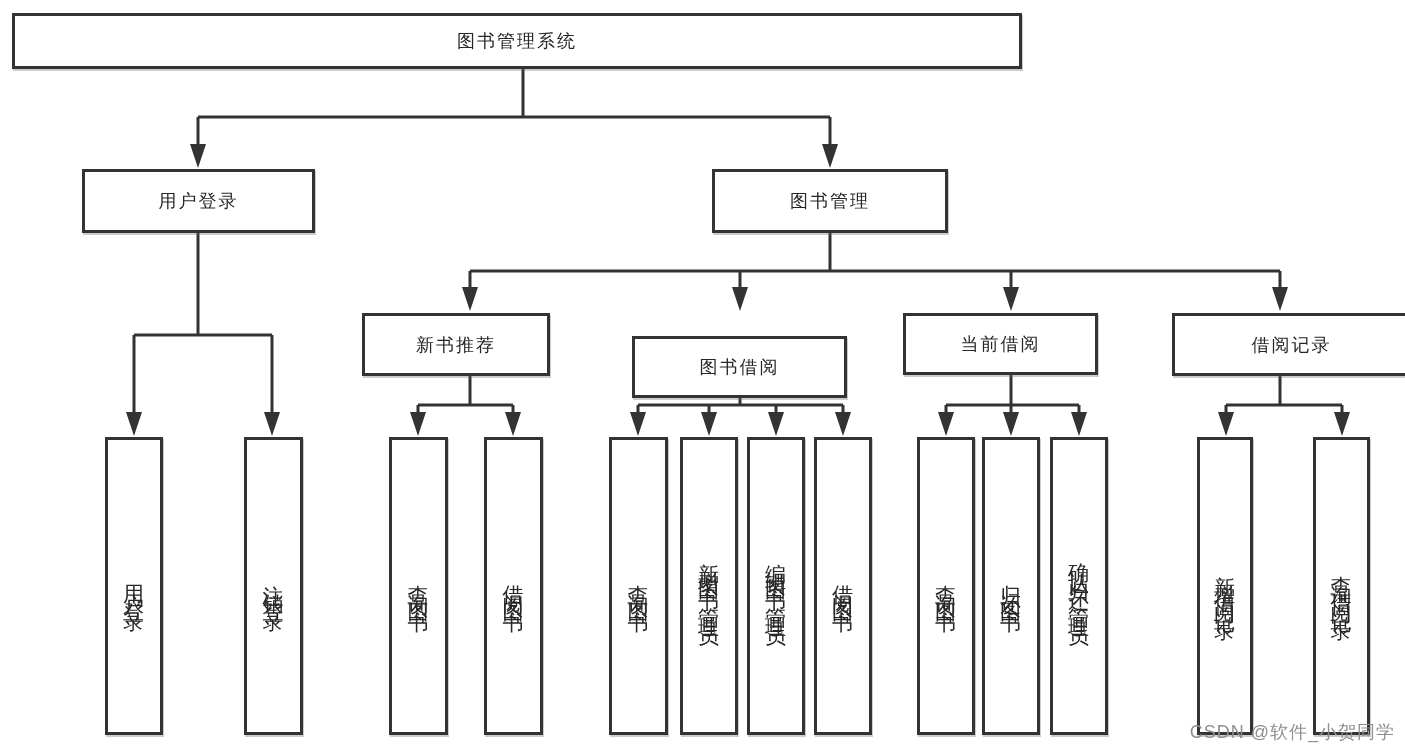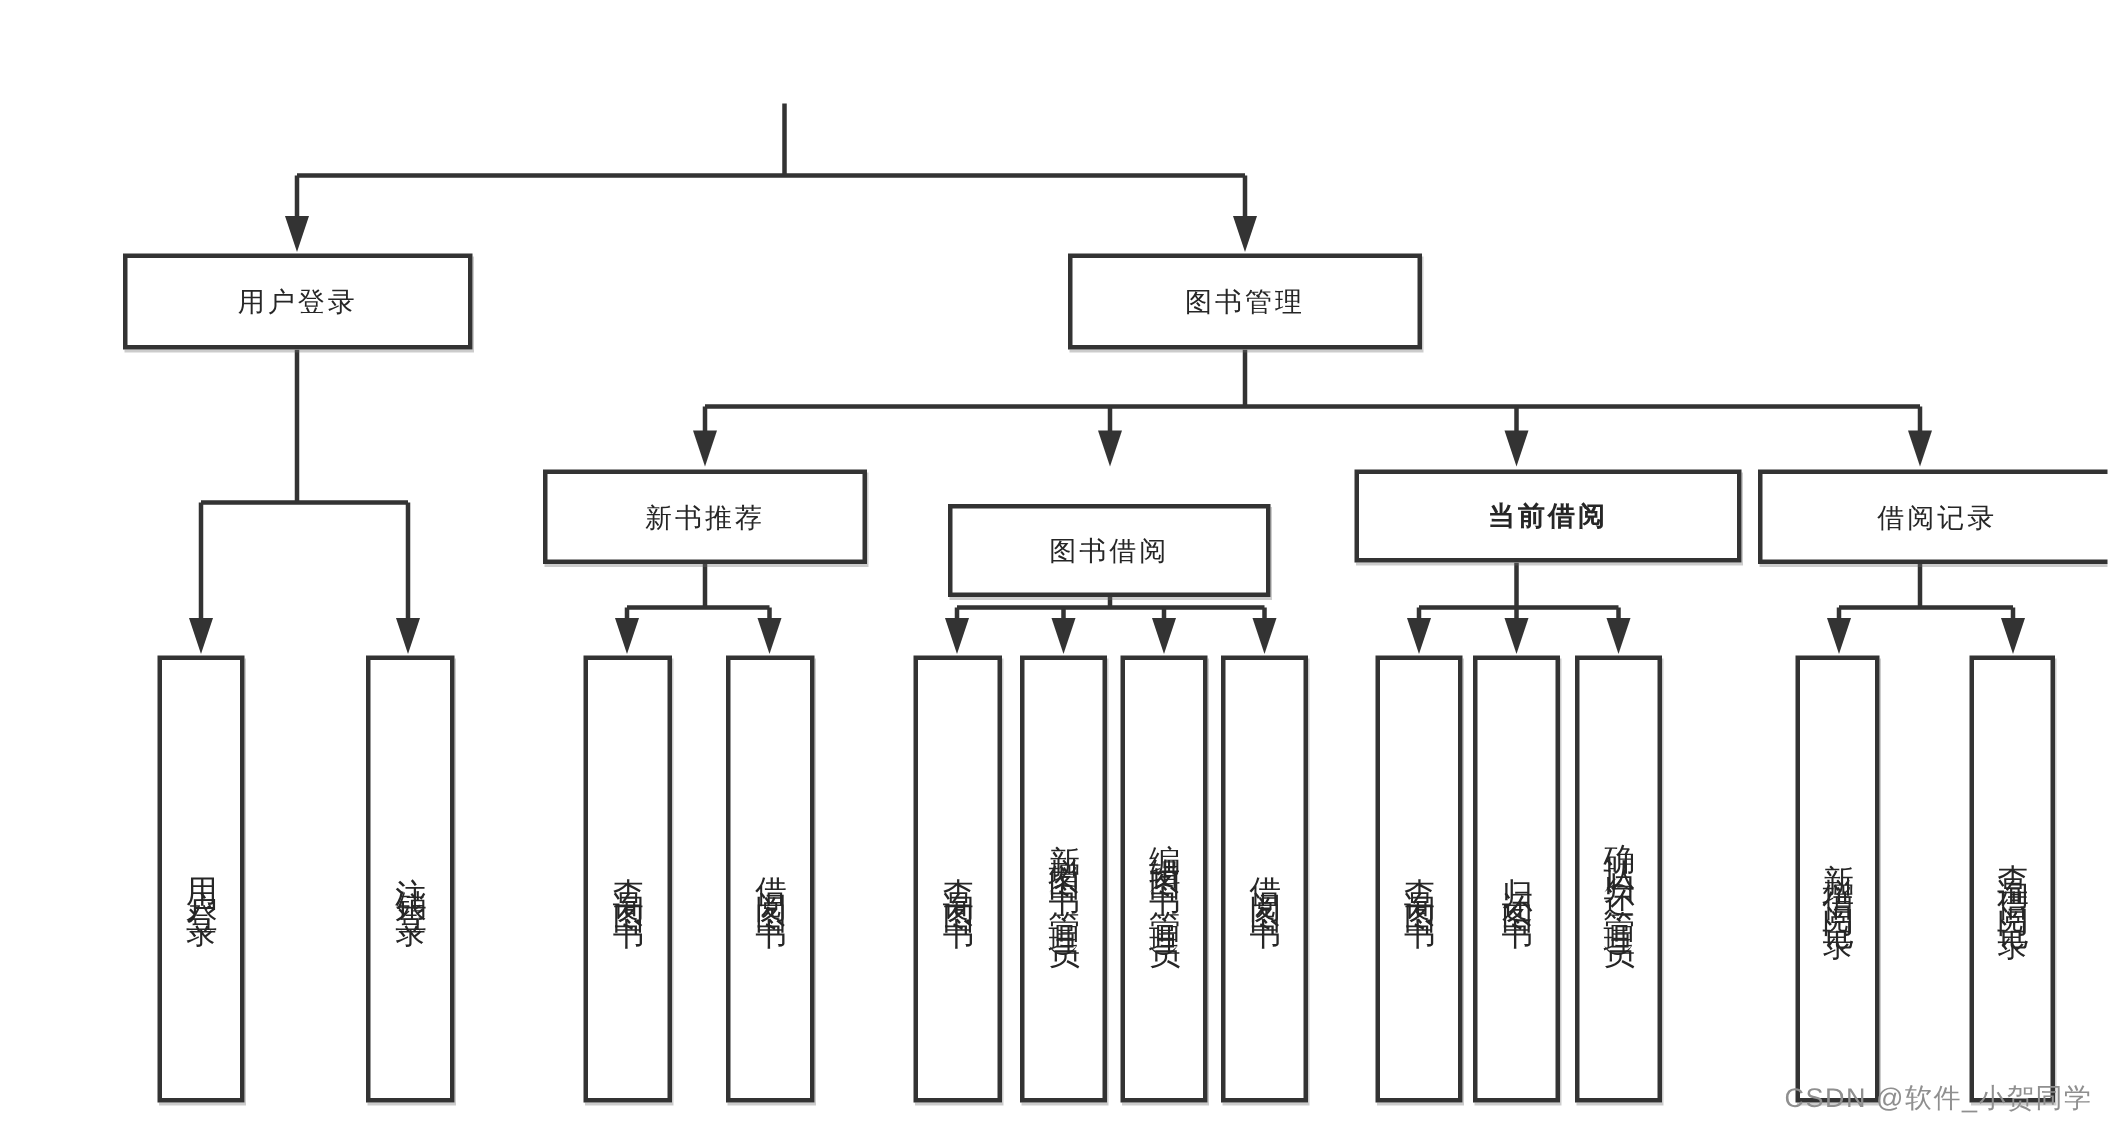--- a/index.html
+++ b/index.html
@@ -53,35 +53,38 @@
       <polygon points="701,412 717,412 709,436" fill="#333333"></polygon>
       <polygon points="768,412 784,412 776,436" fill="#333333"></polygon>
       <polygon points="835,412 851,412 843,436" fill="#333333"></polygon>
       <polygon points="938,412 954,412 946,436" fill="#333333"></polygon>
       <polygon points="1003,412 1019,412 1011,436" fill="#333333"></polygon>
       <polygon points="1071,412 1087,412 1079,436" fill="#333333"></polygon>
       <polygon points="1218,412 1234,412 1226,436" fill="#333333"></polygon>
       <polygon points="1334,412 1350,412 1342,436" fill="#333333"></polygon>
     </svg>
 
+  <div class="node h-node" style="left:12px;top:13px;width:1010px;height:56px;">
+    <span>图书管理系统</span>
+  </div>
 
   <div class="node h-node" style="left:82px;top:169px;width:233px;height:64px;">
     <span>用户登录</span>
   </div>
   <div class="node h-node" style="left:712px;top:169px;width:236px;height:64px;">
     <span>图书管理</span>
   </div>
 
-  <div class="node h-node" style="left:362px;top:313px;width:216px;height:63px;">
+  <div class="node h-node" style="left:362px;top:313px;width:188px;height:63px;">
     <span>新书推荐</span>
   </div>
   <div class="node h-node" style="left:632px;top:313px;width:215px;height:62px;margin-top:23px;">
     <span>图书借阅</span>
   </div>
-  <div class="node h-node" style="left:903px;top:313px;width:258px;height:62px;font-weight:bold;">
+  <div class="node h-node" style="left:903px;top:313px;width:195px;height:62px;">
     <span>当前借阅</span>
   </div>
   <div class="node h-node" style="left:1172px;top:313px;width:239px;height:63px;">
     <span>借阅记录</span>
   </div>
 
   <div class="node v-node" style="left:105px;top:437px;width:58px;height:298px;">
     <span class="vtxt">用户登录</span>
   </div>
   <div class="node v-node" style="left:244px;top:437px;width:59px;height:298px;">

